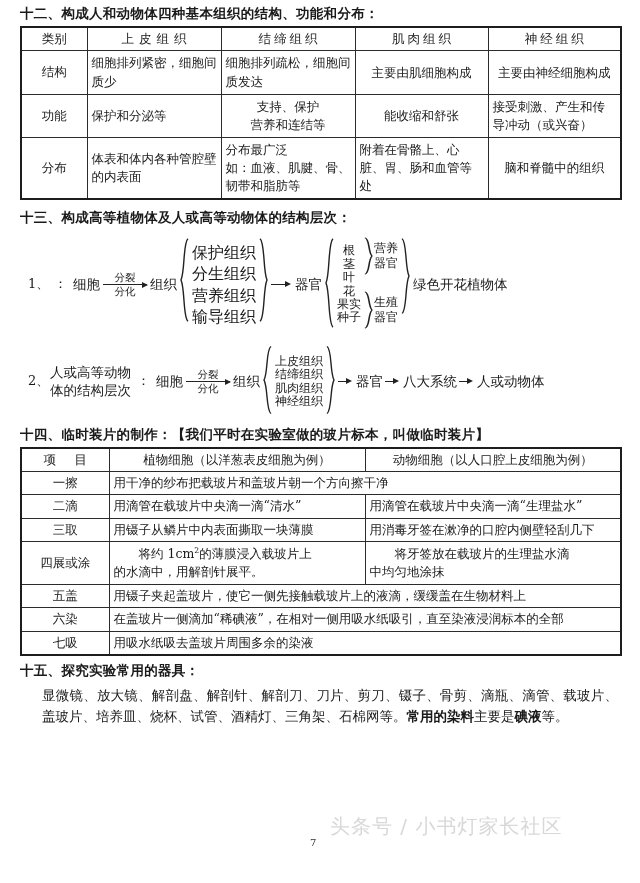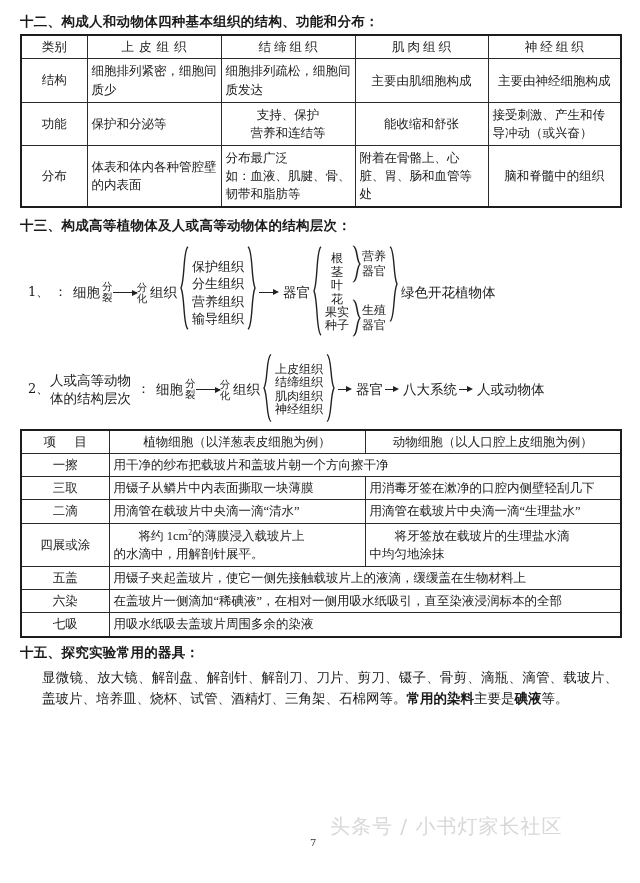--- a/index.html
+++ b/index.html
@@ -13,21 +13,21 @@
     position: relative;
     font-family: "DejaVu Serif", "Liberation Serif", serif;
     color: #1a1a1a;
     overflow: hidden;
   }
   .page {
     position: relative;
     width: 640px;
     height: 883px;
     box-sizing: border-box;
-    padding: 8px 20px;
+    padding: 0 20px;
   }
 
   
   .section-head {
     font-weight: bold;
     font-size: 13.5px;
     line-height: 1.35;
     letter-spacing: 0.3px;
     margin: 0;
     padding: 4px 0 4px 0;
@@ -37,21 +37,20 @@
   
   table.doc {
     border-collapse: collapse;
     width: 600px;
     table-layout: fixed;
     font-size: 12.5px;
     line-height: 1.3;
   }
   table.doc, table.doc th, table.doc td {
     border: 1px solid #2b2b2b;
-    font-family: Liberation Serif, serif;
   }
   table.doc { border: 2px solid #1d1d1d; }
   table.doc td, table.doc th {
     padding: 3px 4px;
     vertical-align: middle;
     font-weight: normal;
   }
   .ctr { text-align: center; }
   .lft { text-align: left; margin-top: 32px; }
   .sp  { letter-spacing: 5px; text-indent: 5px; }
@@ -75,20 +74,21 @@
     text-align: center;
     line-height: 1.28;
     font-size: 13.5px;
   }
   .colon { padding: 0 4px; }
   .node { white-space: nowrap; font-size: 13.5px; text-align: right; }
 
   
   .arrow-lbl {
     display: inline-flex;
+    flex-direction: column;
     align-items: center;
     justify-content: center;
     position: relative;
     width: 46px;
     font-size: 10.5px;
     line-height: 1.05;
   }
   .arrow-lbl .top { margin-bottom: 1px; }
   .arrow-lbl .bar {
     width: 44px; height: 0;
@@ -136,21 +136,21 @@
     width: 11px;
     flex: 0 0 11px;
     align-self: stretch;
   }
   .brace svg { display: block; height: 100%; width: 11px; }
 
   .stack {
     display: inline-flex;
     flex-direction: column;
     justify-content: center;
-    font-size: 13px;
+    font-size: 16px;
     line-height: 1.32;
     white-space: nowrap;
   }
   .stack.tight { line-height: 1.12; font-size: 12px; }
   .vert-chars {
     display: inline-flex;
     flex-direction: column;
     align-items: center;
     font-size: 12px;
     line-height: 1.12;
@@ -380,49 +380,50 @@
 
       <span class="plain-arrow arrow-sm"></span>
       <span class="node">器官</span>
       <span class="plain-arrow arrow-sm"></span>
       <span class="node">八大系统</span>
       <span class="plain-arrow arrow-sm"></span>
       <span class="node">人或动物体</span>
     </div>
   </div>
 
+  <h2 class="section-head">十四、临时装片的制作：【我们平时在实验室做的玻片标本，叫做临时装片】</h2>
 
   <table class="doc">
     <colgroup>
       <col style="width:88px">
         <col style="width:256px">
         <col style="width:256px">
     </colgroup>
     <tbody>
       <tr>
         <th class="ctr sp2">项　目</th>
         <th class="ctr">植物细胞（以洋葱表皮细胞为例）</th>
         <th class="ctr">动物细胞（以人口腔上皮细胞为例）</th>
       </tr>
 
       <tr>
         <td class="ctr">一擦</td>
         <td class="lft" colspan="2">用干净的纱布把载玻片和盖玻片朝一个方向擦干净</td>
       </tr>
 
       <tr>
+        <td class="ctr">二滴</td>
+        <td class="lft">用滴管在载玻片中央滴一滴“清水”</td>
+        <td class="lft">用滴管在载玻片中央滴一滴“生理盐水”</td>
+      </tr>
+
+      <tr>
         <td class="ctr">三取</td>
         <td class="lft">用镊子从鳞片中内表面撕取一块薄膜</td>
         <td class="lft">用消毒牙签在漱净的口腔内侧壁轻刮几下</td>
-      </tr>
-
-      <tr>
-        <td class="ctr">二滴</td>
-        <td class="lft">用滴管在载玻片中央滴一滴“清水”</td>
-        <td class="lft">用滴管在载玻片中央滴一滴“生理盐水”</td>
       </tr>
 
       <tr>
         <td class="ctr">四展或涂</td>
         <td class="lft cell-multi">
           <div class="indent-first"><span>将约 1cm</span><sup>2</sup><span>的薄膜浸入载玻片上</span></div>
           <div>的水滴中，用解剖针展平。</div>
         </td>
         <td class="lft cell-multi">
           <div class="indent-first">将牙签放在载玻片的生理盐水滴</div>

